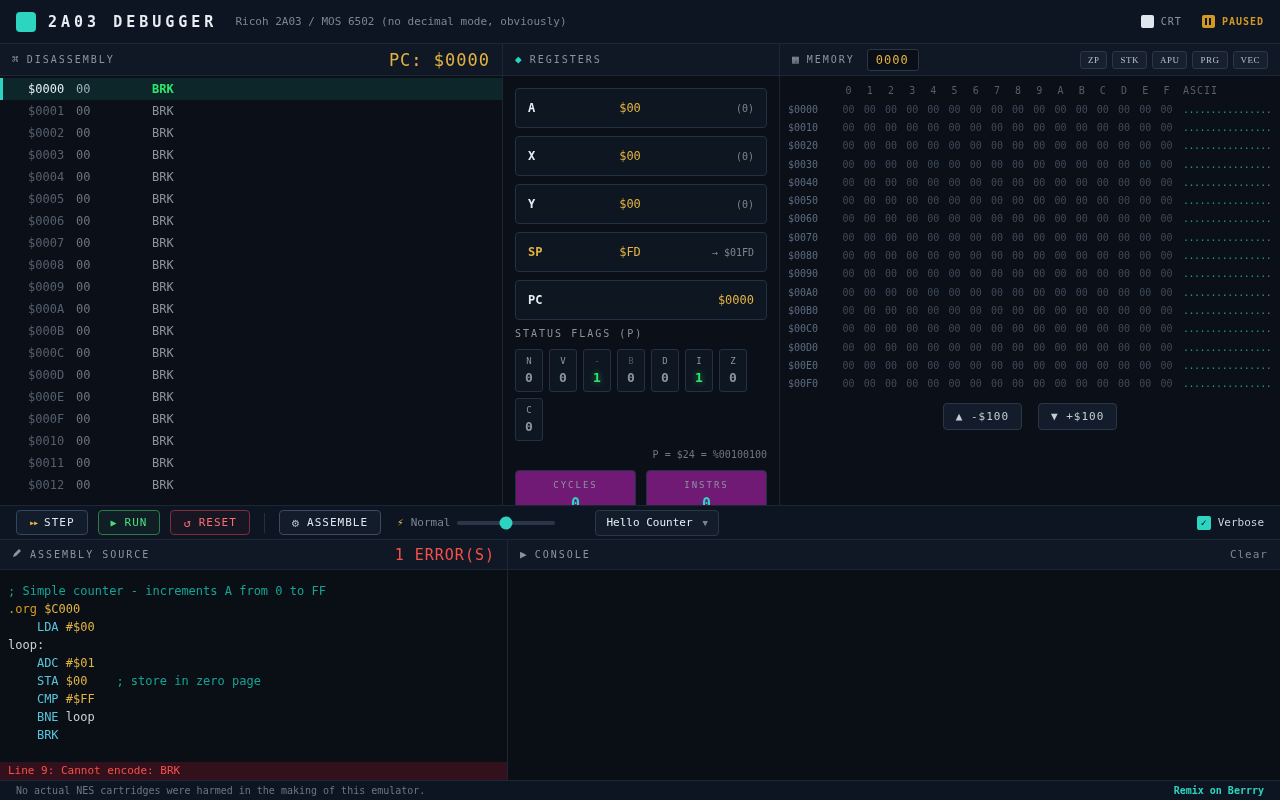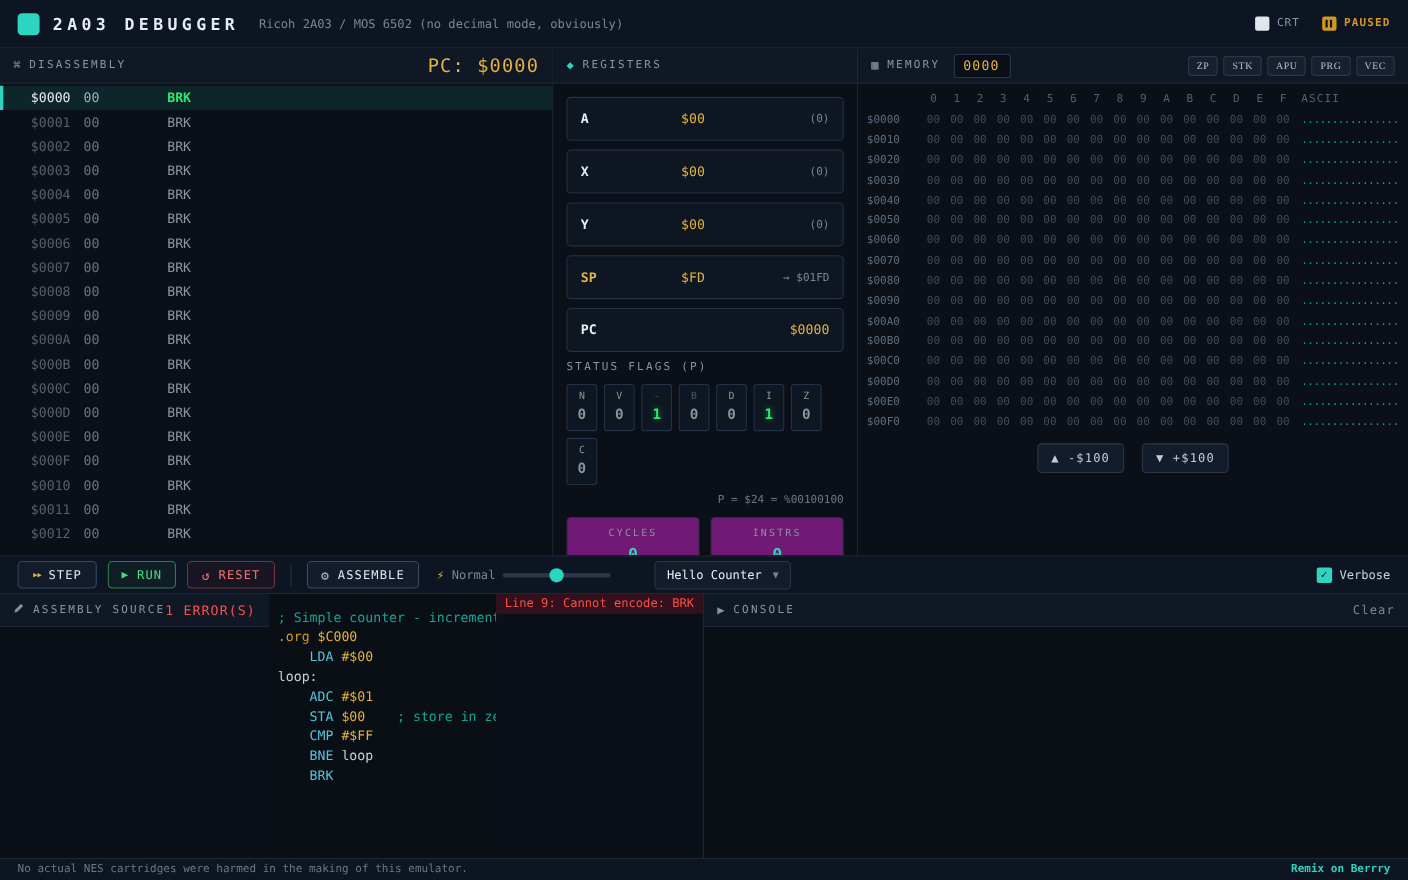--- a/index.html
+++ b/index.html
@@ -113,23 +113,23 @@
   .slider-thumb{position:absolute;top:50%;width:13px;height:13px;background:#2dd4bf;border-radius:50%;
                 transform:translate(-50%,-50%)}
   .dropdown{margin-left:30px;height:26px;padding:0 10px;background:#121c2a;border:1px solid #2b3749;
             border-radius:4px;display:inline-flex;align-items:center;gap:10px;font-size:11px;color:#e6edf3;cursor:pointer}
   .chev{color:#7d8590;font-size:9px}
   .verbose{margin-left:auto;display:flex;align-items:center;gap:7px;cursor:pointer}
   .verbose .toggle-label{font-size:11px;color:#c9d1d9;letter-spacing:0}
 
   
   .bottom{height:240px;display:flex;flex:0 0 auto}
-  .source{width:640px;border-right:1px solid #1c2634;display:flex;flex-direction:row}
+  .source{width:508px;border-right:1px solid #1c2634;display:flex;flex-direction:column}
   .bottom .panel-header{height:30px}
-  .errors-label{color:#f85149;font-size:12px;letter-spacing:1px}
+  .errors-label{color:#f85149;font-size:15px;letter-spacing:1px}
   .src-body{flex:1;background:#0a0f16;padding:12px 8px;font-size:12px;line-height:18px;overflow:hidden}
   .src-line{white-space:pre;height:18px}
   .tok-comment{color:#16a394}
   .tok-directive{color:#d29922}
   .tok-mnemonic{color:#58c4dc}
   .tok-number{color:#e3b341}
   .tok-label{color:#c9d1d9}
   .tok-plain{color:#c9d1d9}
   .src-error{height:18px;flex:0 0 auto;background:#32101c;color:#f85149;font-size:11px;line-height:18px;
              padding:0 8px;white-space:nowrap}

